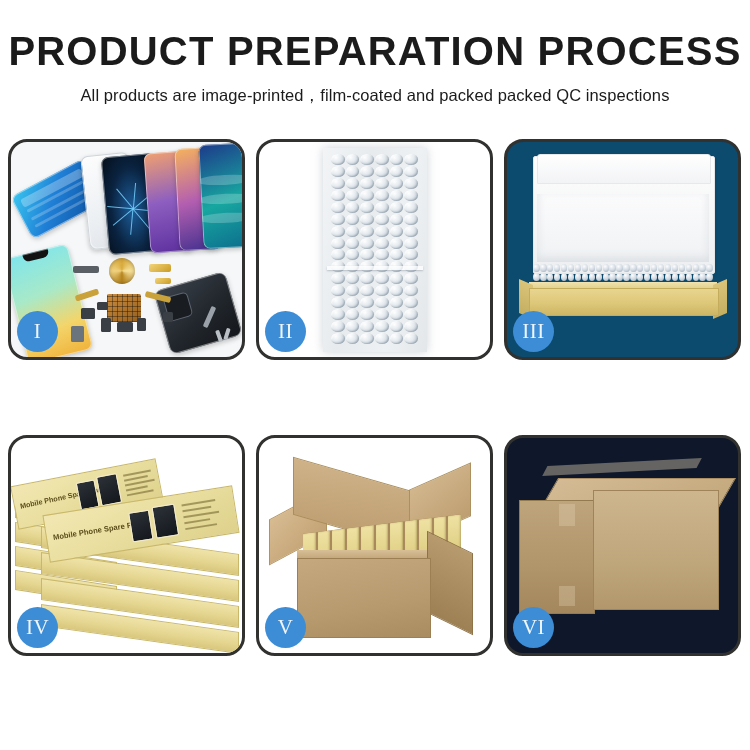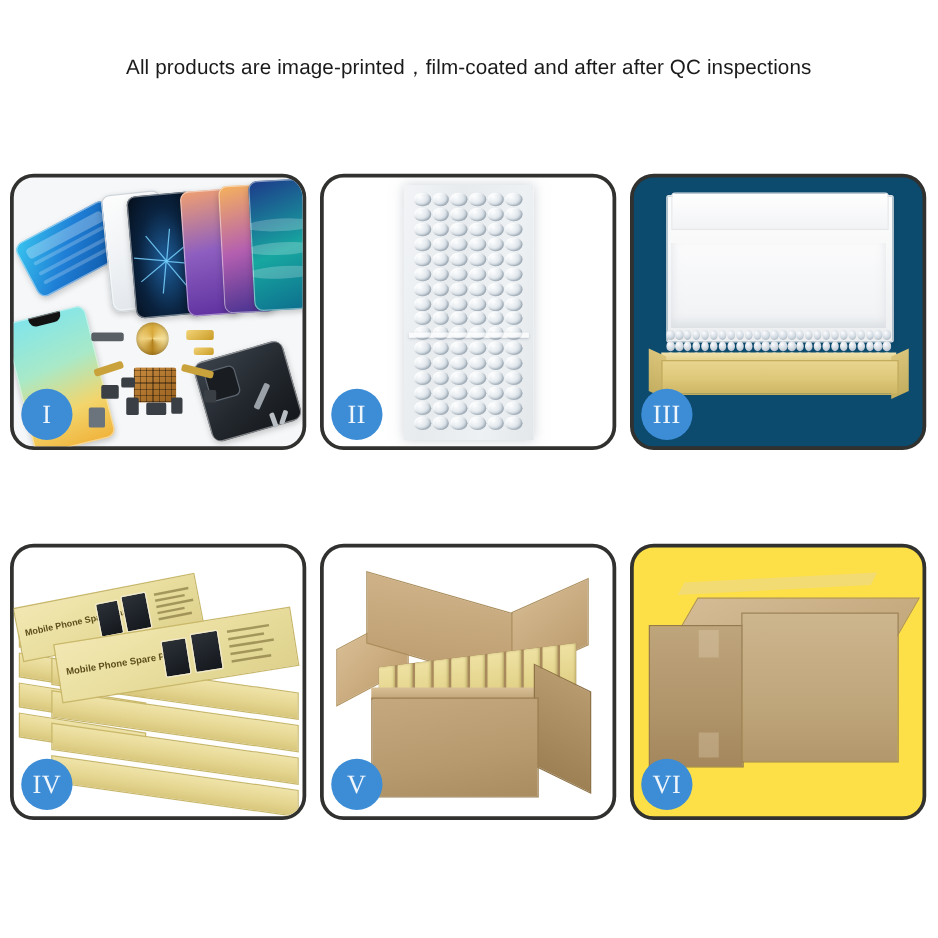--- a/index.html
+++ b/index.html
@@ -194,40 +194,41 @@
   .c5-front{position:absolute;left:38px;top:120px;width:132px;height:78px;
       background:linear-gradient(170deg,#c5a87e 0%,#b79a6e 60%,#a98c60 100%);
       border:1px solid #9c7f52;}
   .c5-right{position:absolute;left:168px;top:104px;width:44px;height:80px;
       background:linear-gradient(180deg,#b79a6d,#9d8155);
       transform:skewY(26deg);border:1px solid #8e7349;}
   .c5-rim{position:absolute;left:38px;top:112px;width:132px;height:10px;
       background:linear-gradient(180deg,#d9bf96,#c0a377);}
 
   
-  .p6{background:#fde047;}
+  .p6{background:#0f172a;}
   .c6-top{position:absolute;left:22px;top:22px;width:176px;height:64px;
       background:linear-gradient(150deg,#d4bb95 0%,#c8ad83 55%,#bda377 100%);
       transform:skewX(-30deg) ;border:1px solid #ab8f62;}
   .c6-topwrap{position:absolute;left:10px;top:18px;width:210px;height:74px;}
   .c6-left{position:absolute;left:12px;top:62px;width:74px;height:112px;
       background:linear-gradient(180deg,#bfa57c 0%,#b0946a 60%,#a4875c 100%);
       border:1px solid #937a4f;}
   .c6-right{position:absolute;left:86px;top:52px;width:124px;height:118px;
       background:linear-gradient(180deg,#cdb58e 0%,#c0a67b 60%,#b2976c 100%);
       border:1px solid #9e8458;}
   .c6-tape{position:absolute;background:rgba(226,211,180,.75);}
 </style>
 </head>
 <body>
 
 <div class="page">
 
   <div class="header">
-    <div class="subtitle">All products are image-printed，film-coated and after after QC inspections</div>
+    <div class="title">PRODUCT PREPARATION PROCESS</div>
+    <div class="subtitle">All products are image-printed，film-coated and packed packed QC inspections</div>
   </div>
 
   <div class="grid">
 
     <div class="panel p1">
       <div class="stage">
 
         <div class="ph ph-a">
           <div class="notch"></div>
           <div class="ln" style="top:40%"></div>

